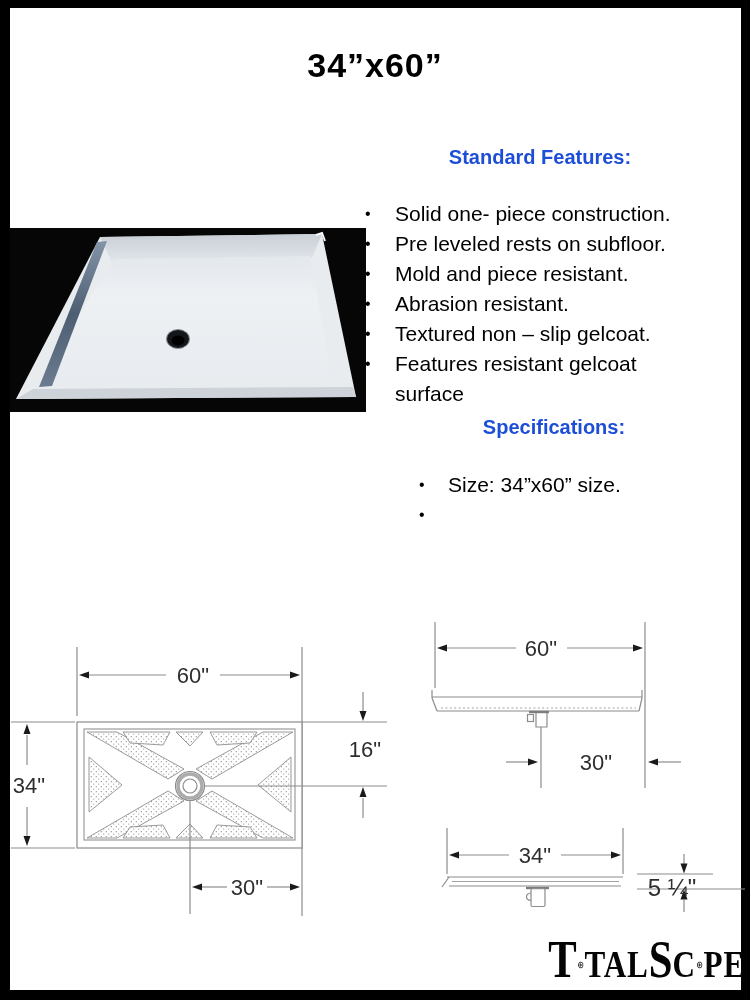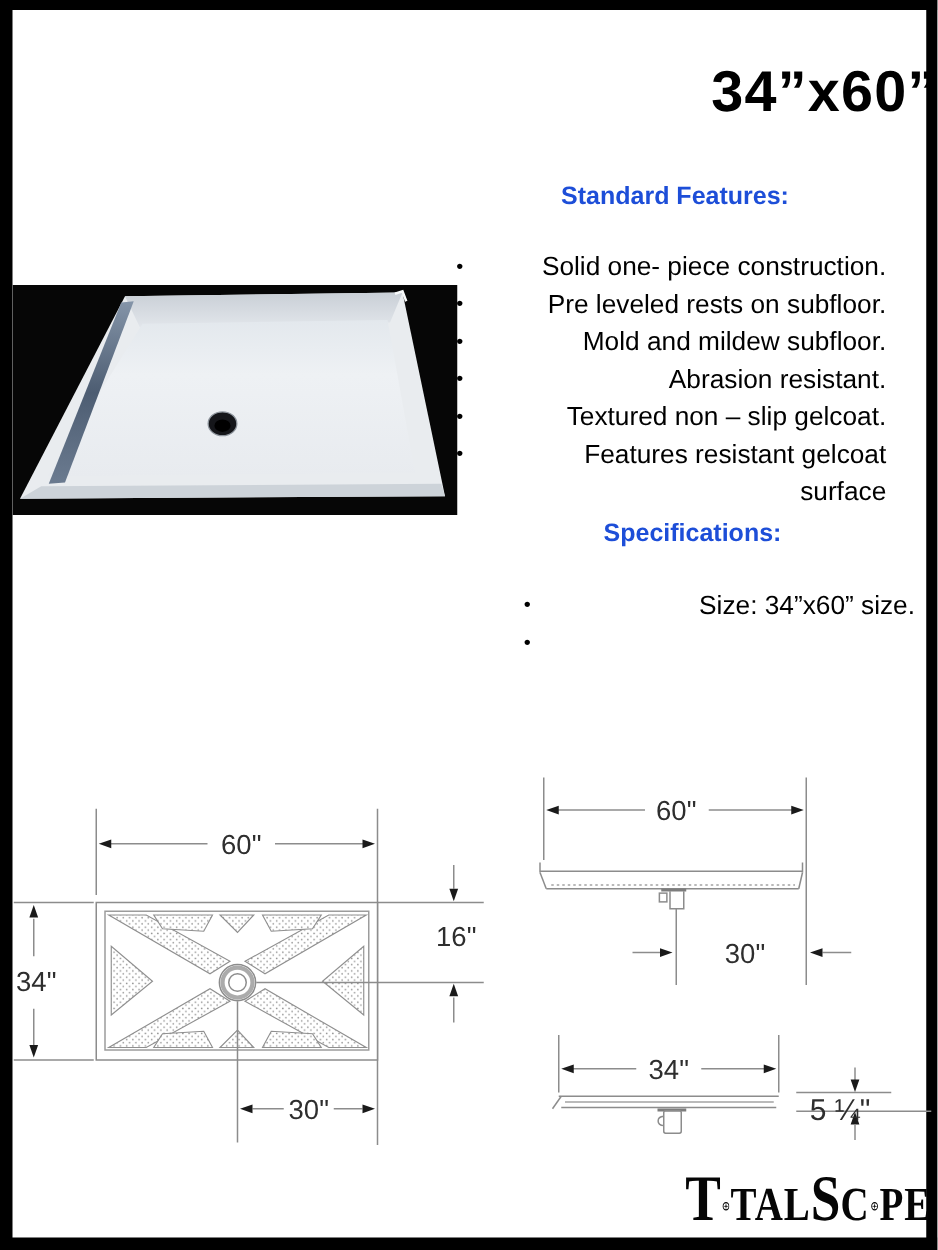--- a/index.html
+++ b/index.html
@@ -4,34 +4,34 @@
 <style>
   html,body{margin:0;padding:0;background:#888;}
   .page{position:relative;width:750px;height:1000px;background:#ffffff;
         font-family:"Liberation Sans",sans-serif;overflow:hidden;margin:0 auto;}
   .frame{position:absolute;background:#000;}
   .frame.top{left:0;top:0;width:750px;height:8px;}
   .frame.left{left:0;top:0;width:10px;height:1000px;}
   .frame.right{left:741px;top:0;width:9px;height:1000px;}
   .frame.bottom{left:0;top:990px;width:750px;height:10px;}
 
-  .title{position:absolute;left:0;top:46px;width:750px;text-align:right;
-         font-size:46px;font-weight:bold;color:#000;letter-spacing:1px;}
+  .title{position:absolute;left:0;top:46px;width:750px;text-align:center;
+         font-size:34px;font-weight:bold;color:#000;letter-spacing:1px;}
 
   .section-heading{position:absolute;text-align:center;font-size:20px;font-weight:bold;color:#1d4ed8;}
   .features-heading{left:340px;top:146px;width:400px;}
   .specs-heading{left:354px;top:416px;width:400px;}
 
   .blist{position:absolute;color:#000;}
   .features-list{left:355px;top:199px;width:354px;}
   .specs-list{left:410px;top:470px;width:322px;}
   .brow{display:flex;align-items:flex-start;font-size:21px;line-height:30px;}
   .bullet{flex:0 0 40px;padding-left:10px;box-sizing:border-box;font-size:16px;}
   .specs-list .bullet{flex:0 0 38px;padding-left:9px;}
-  .btext{flex:1;text-align:right;}
+  .btext{flex:1;}
 
   .photo{position:absolute;left:10px;top:228px;width:356px;height:184px;}
   .drawings{position:absolute;left:0;top:590px;width:750px;height:380px;}
   .drawings text{font-family:"Liberation Sans",sans-serif;fill:#2e2e2e;}
 
   .logo{position:absolute;left:505px;top:934px;width:240px;display:flex;
         align-items:baseline;justify-content:flex-end;
         font-family:"Liberation Serif",serif;font-weight:bold;color:#050505;
         transform:scaleX(0.82);transform-origin:right center;white-space:nowrap;}
   .logo-big{font-size:52px;line-height:52px;}
@@ -55,21 +55,21 @@
     <div class="brow">
       <span class="bullet">•</span>
       <span class="btext">Solid one- piece construction.</span>
     </div>
     <div class="brow">
       <span class="bullet">•</span>
       <span class="btext">Pre leveled rests on subfloor.</span>
     </div>
     <div class="brow">
       <span class="bullet">•</span>
-      <span class="btext">Mold and mildew subfloor.</span>
+      <span class="btext">Mold and piece resistant.</span>
     </div>
     <div class="brow">
       <span class="bullet">•</span>
       <span class="btext">Abrasion resistant.</span>
     </div>
     <div class="brow">
       <span class="bullet">•</span>
       <span class="btext">Textured non – slip gelcoat.</span>
     </div>
     <div class="brow">

